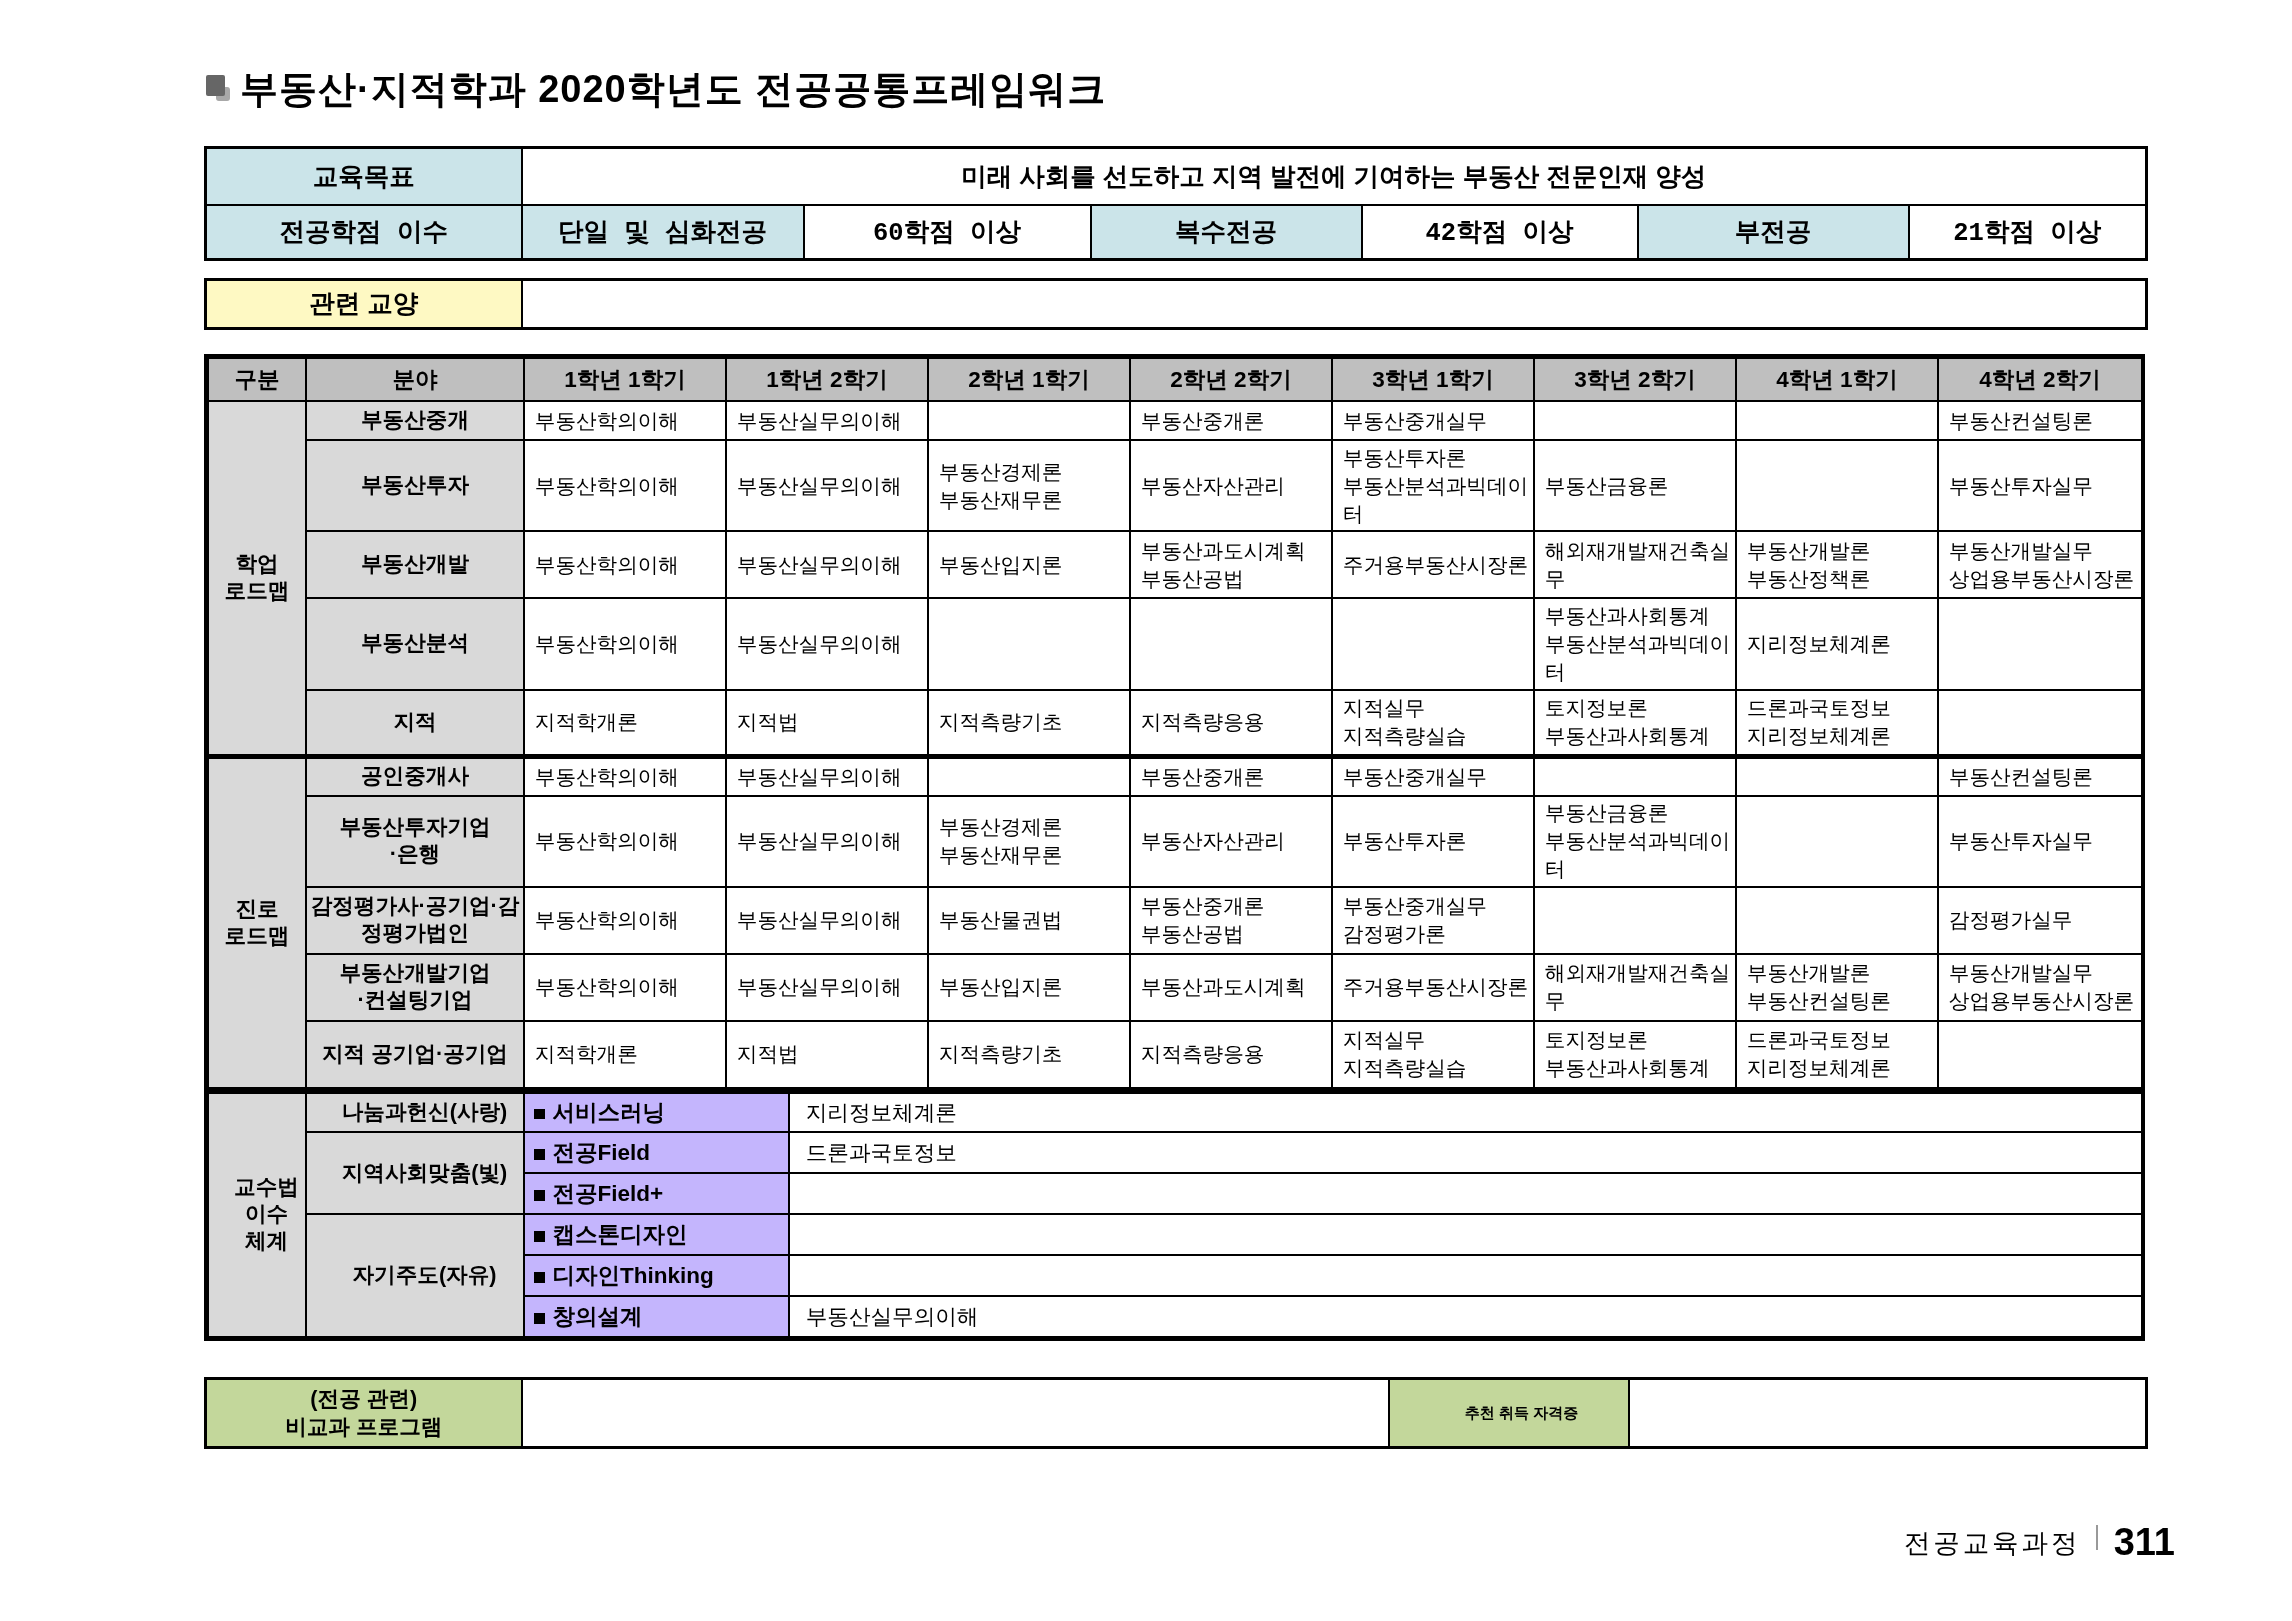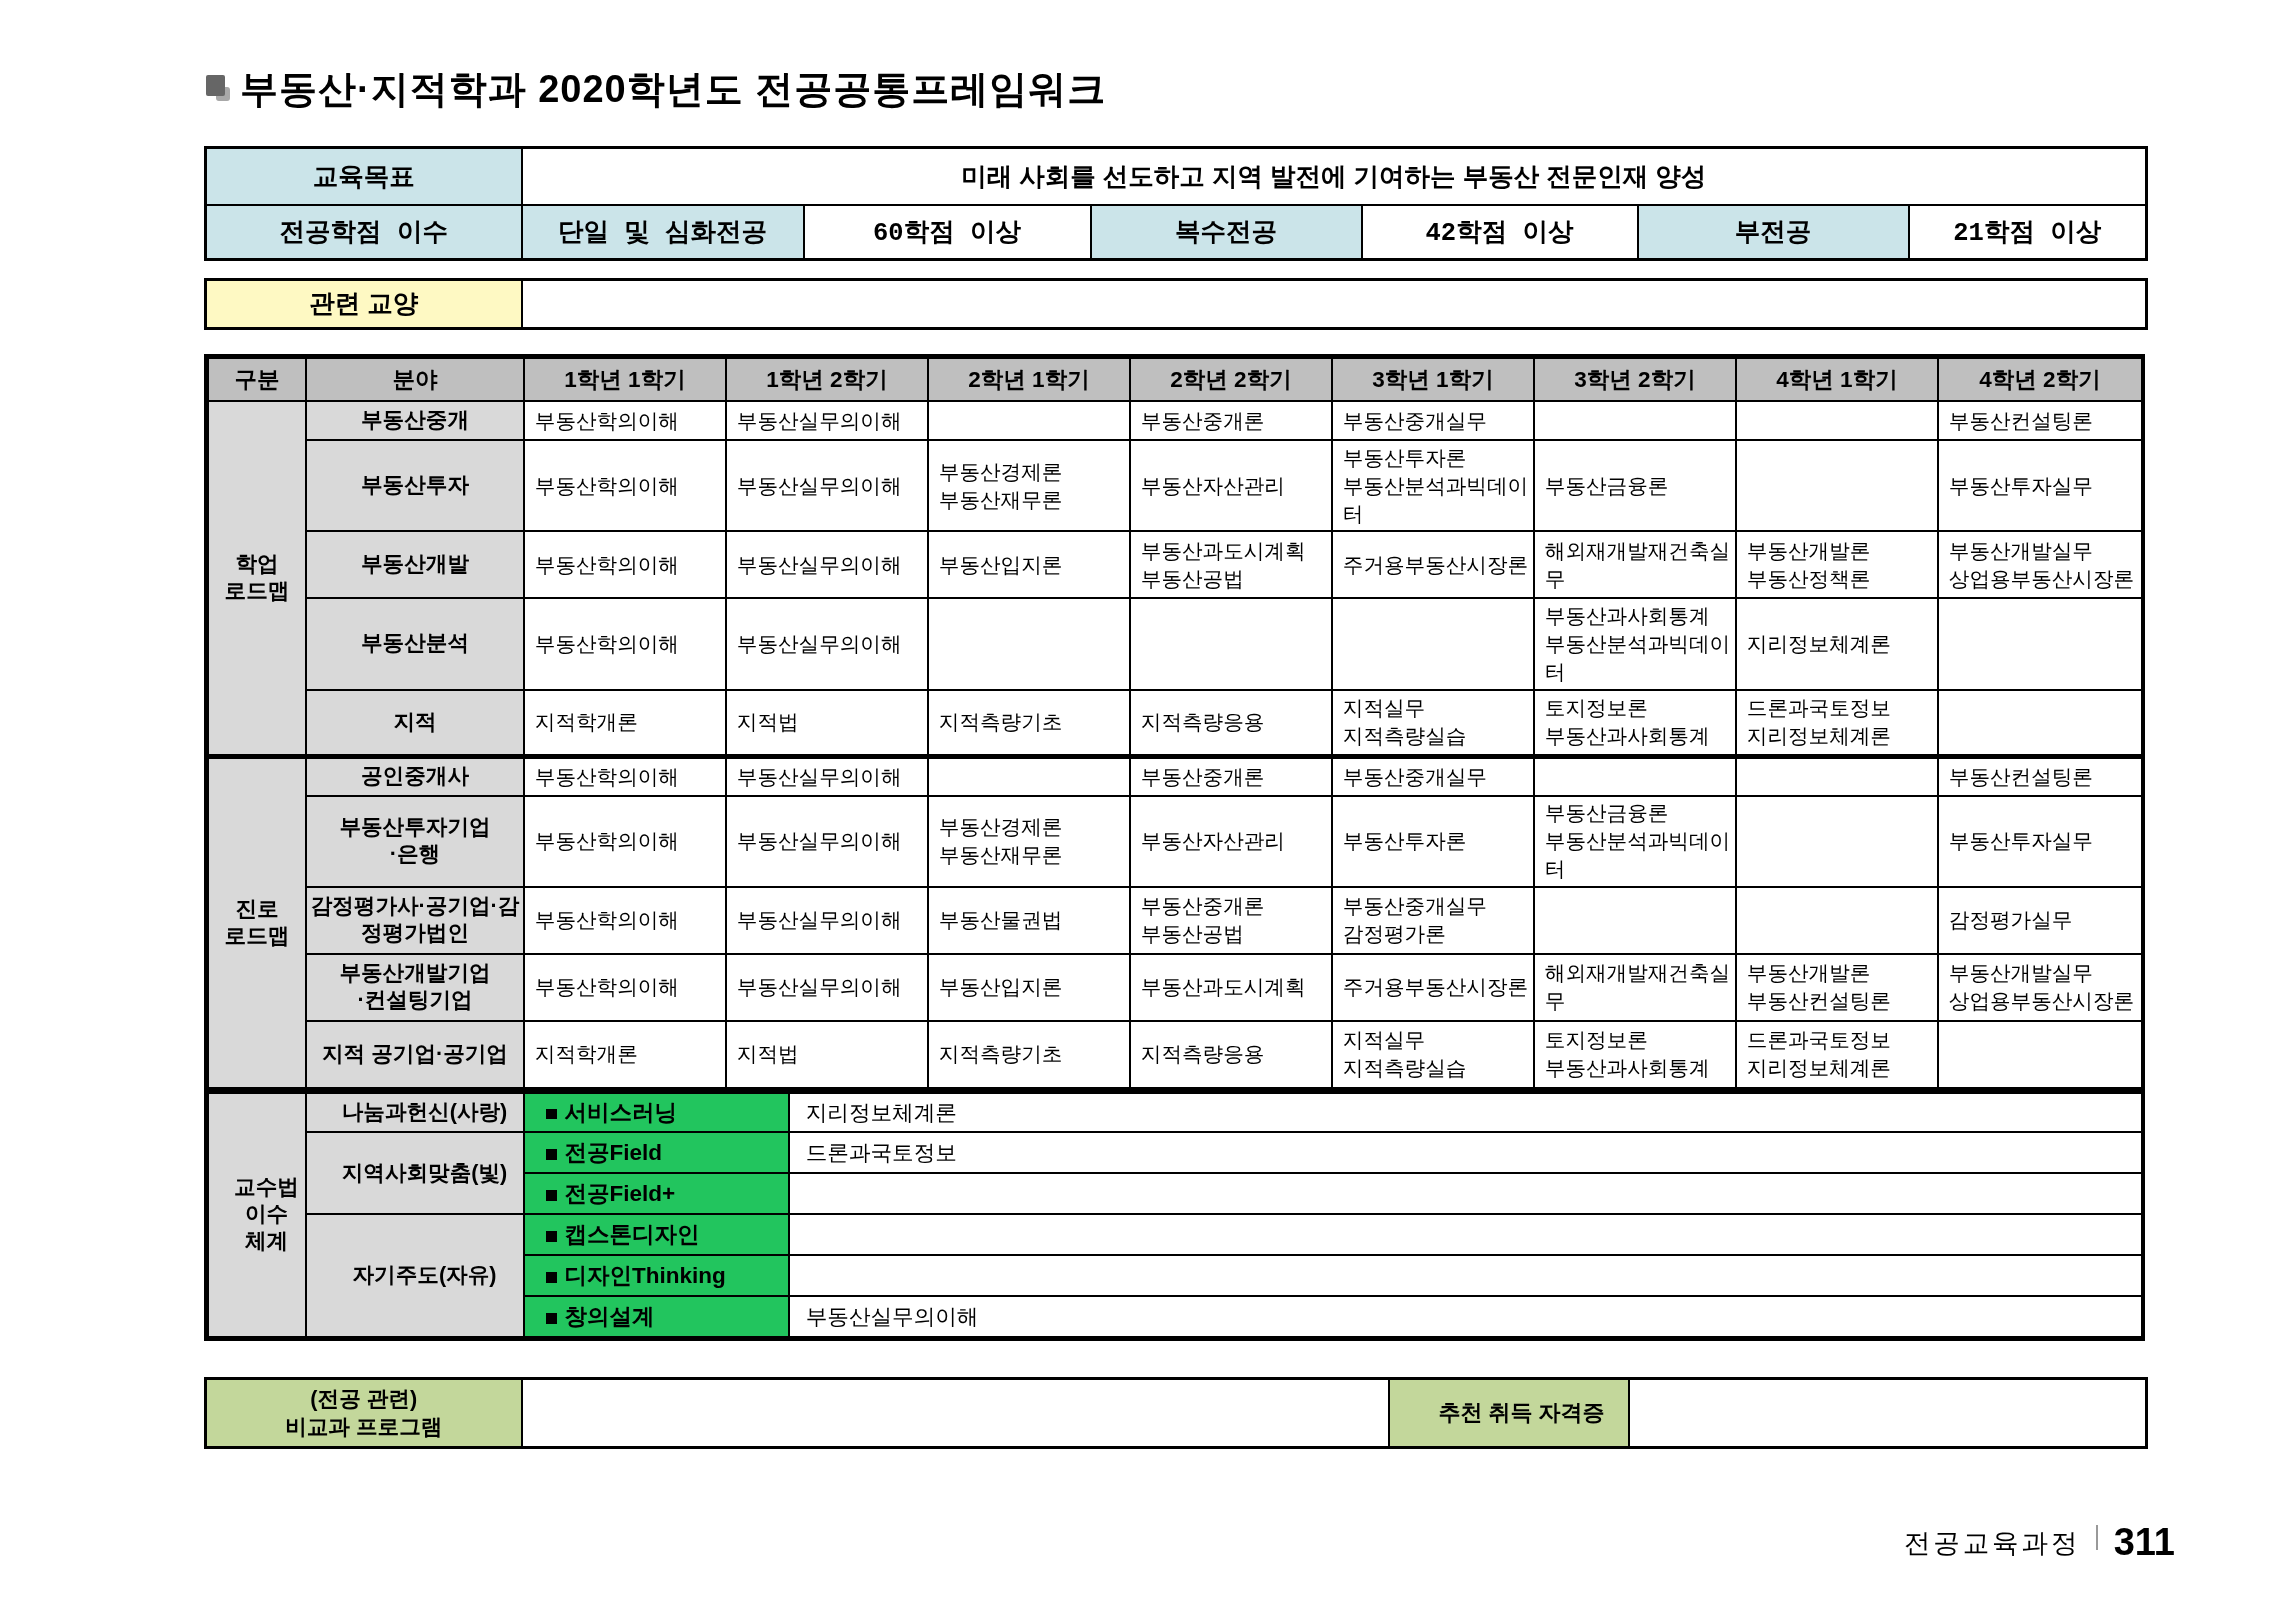--- a/index.html
+++ b/index.html
@@ -41,31 +41,31 @@
   .tA,.tB{width:1933px;}
   .tA td,.tA th,.tB td{border:solid #000;border-width:2.9px 2px;vertical-align:middle;}
   .tA th{background:#bfbfbf;font-size:22.5px;font-weight:bold;text-align:center;height:43px;}
   .gray{background:#d9d9d9;font-weight:bold;font-size:21.6px;text-align:center;white-space:pre-line;line-height:1.25;}
   .course{background:#fff;font-size:20.6px;text-align:left;padding:2.9px 3.9px 2.9px 9.8px;white-space:pre-line;line-height:1.35;}
   .h1{height:39px;}
   .h2{height:67px;}
   .sec-start td{border-top-width:5.9px;margin-left:23px;}
   .tB{border-top:5.9px solid #000;}
   .tB td{border-width:2px 2px;padding-left:20px;}
-  .tB .method{background:#22c55e;font-weight:bold;font-size:22.5px;text-align:left;padding-left:21px;}
+  .tB .method{background:#c4b5fd;font-weight:bold;font-size:22.5px;text-align:left;padding-left:9px;}
   .tB .mcourse{background:#fff;font-size:21.6px;text-align:left;padding-left:15.7px;}
   .tB .h3{height:41px;}
   .mbullet{display:inline-block;width:10.8px;height:10.8px;background:#000;margin-right:7.8px;vertical-align:middle;}
 
   
   .t4{margin-top:36px;border:3.9px solid #000;}
   .t4 td{border:2.9px solid #000;height:69px;vertical-align:middle;}
   .t4 .green{background:#c3d79b;font-weight:bold;text-align:center;white-space:pre-line;line-height:1.3;}
   .t4 .lbl1{font-size:21.6px;}
-  .t4 .lbl2{font-size:22px;padding-left:27px;}
+  .t4 .lbl2{font-size:15px;padding-left:27px;}
 
   
   .footer{position:absolute;right:118px;top:1521px;display:flex;align-items:center;gap:15.7px;}
   .footer .fname{font-size:26.5px;letter-spacing:2.9px;}
   .footer .fbar{width:2px;height:25.5px;background:#999;margin-top:-9.8px;}
   .footer .fnum{font-size:38px;font-weight:bold;}
 </style>
 </head>
 <body>
 

